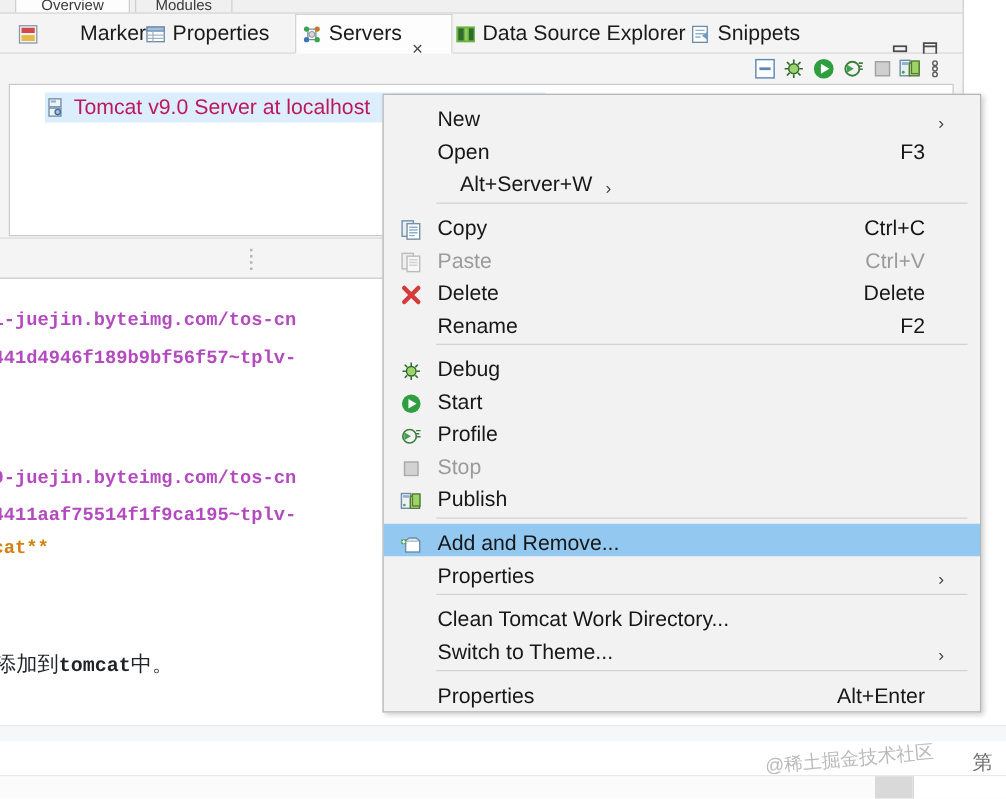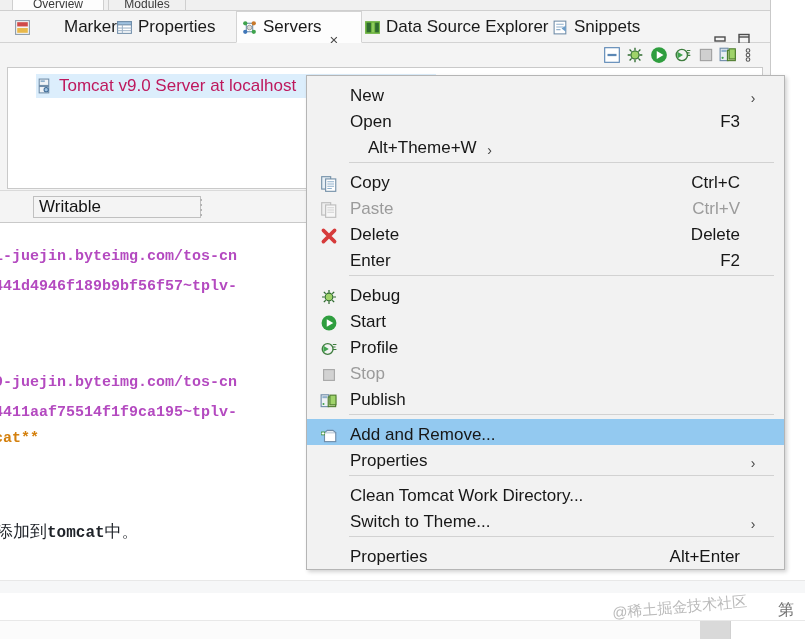--- a/index.html
+++ b/index.html
@@ -320,23 +320,20 @@
             <rect x="4.3" y="2.2" width="4" height="1.6" fill="#8fb0cc"></rect>
             <rect x="3" y="8" width="9" height="6" fill="#f0f3f6" stroke="#6f8ca8"></rect>
             <circle cx="9.6" cy="11" r="2" fill="#9fc2e0" stroke="#3f6b96"></circle>
           </svg>
       </span>
       <span class="srvtext">Tomcat v9.0 Server at localhost</span>
     </div>
   </div>
 
   <div id="statusbar">
-    <div id="status-writable">
-      <span>Writable</span>
-    </div>
     <div id="status-grip">
         <i></i>
         <i></i>
         <i></i>
         <i></i>
       </div>
   </div>
 </div>
 
 <div id="ctxmenu">
@@ -350,21 +347,21 @@
 
   <div class="mi">
     <span class="mi-ico"></span>
     <span class="mi-label">Open</span>
     <span class="mi-accel">F3</span>
     <span class="mi-arrow empty">›</span>
   </div>
 
   <div class="mi">
     <span class="mi-ico"></span>
-    <span class="mi-accel">Alt+Theme+W</span>
+    <span class="mi-accel">Alt+Server+W</span>
     <span class="mi-arrow">›</span>
   </div>
 
   <div class="msep"></div>
 
   <div class="mi">
     <span class="mi-ico">
       <svg class="ic" viewBox="0 0 16 16">
           <rect x="1.5" y="1.5" width="8" height="11" fill="#e8f0f6" stroke="#7490a8"></rect>
           <rect x="5" y="3.5" width="9" height="11" fill="#ffffff" stroke="#7490a8"></rect>
@@ -395,21 +392,21 @@
           <path d="M3 3 L13 13 M13 3 L3 13" stroke="#d63b3b" stroke-width="3.2" stroke-linecap="round"></path>
         </svg>
     </span>
     <span class="mi-label">Delete</span>
     <span class="mi-accel">Delete</span>
     <span class="mi-arrow empty">›</span>
   </div>
 
   <div class="mi">
     <span class="mi-ico"></span>
-    <span class="mi-label">Enter</span>
+    <span class="mi-label">Rename</span>
     <span class="mi-accel">F2</span>
     <span class="mi-arrow empty">›</span>
   </div>
 
   <div class="msep"></div>
 
   <div class="mi">
     <span class="mi-ico">
       <svg class="ic" viewBox="0 0 16 16">
           <circle cx="8" cy="8" r="3.4" fill="#9fd36a" stroke="#2f6b2f"></circle>

